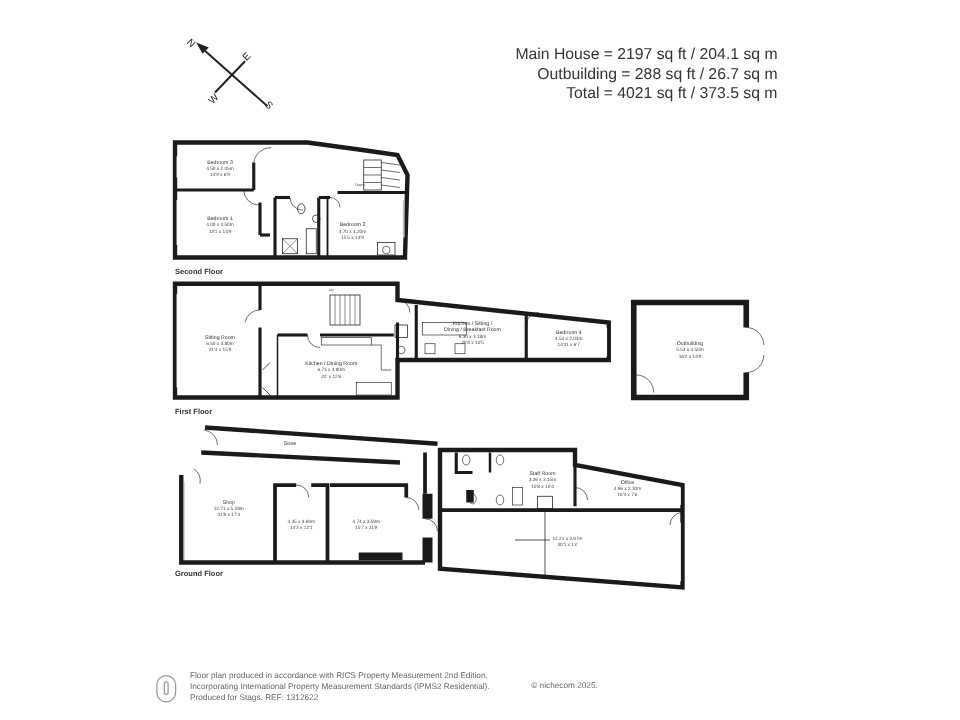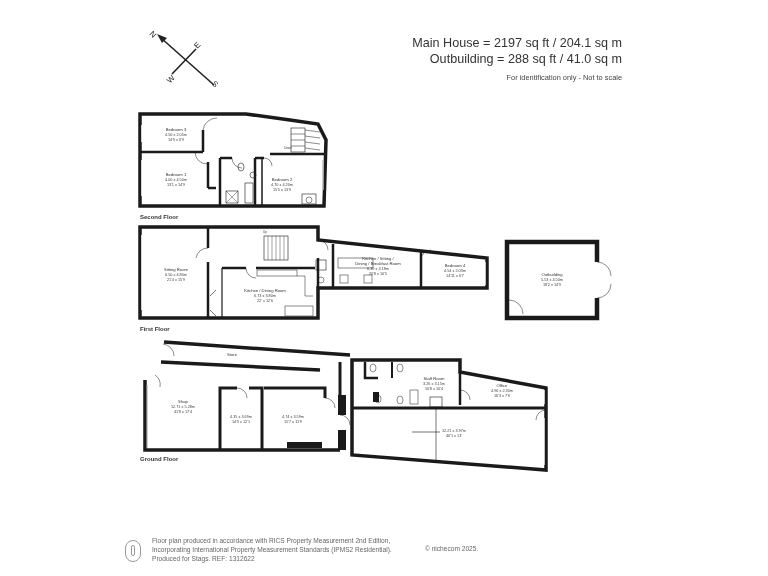--- a/index.html
+++ b/index.html
@@ -16,22 +16,22 @@
   .floor-label { font-family:"Liberation Sans", sans-serif; font-size:6px; font-weight:bold; fill:#333; }
   .room-name { font-family:"Liberation Sans", sans-serif; font-size:4.2px; fill:#333; text-anchor:middle; }
   .room-dim { font-family:"Liberation Sans", sans-serif; font-size:3.8px; fill:#444; text-anchor:middle; }
   .compass-label { font-family:"Liberation Sans", sans-serif; font-size:8px; fill:#222; }
 </style>
 </head>
 <body>
 
 <div class="areas">
   <div>Main House = 2197 sq ft / 204.1 sq m</div>
-  <div>Outbuilding = 288 sq ft / 41.0 sq m</div>
-  <div class="note">For identification only - Not to scale</div>
+  <div>Outbuilding = 288 sq ft / 26.7 sq m</div>
+  <div>Total = 4021 sq ft / 373.5 sq m</div>
 </div>
 
 <svg id="plan" width="768" height="576" viewBox="0 0 768 576" xmlns="http://www.w3.org/2000/svg">
 
   <g>
     <line x1="161" y1="38" x2="214" y2="85" stroke="#222" stroke-width="1.6"></line>
     <polygon points="157,34 167,38 162,43" fill="#222"></polygon>
     <line x1="172" y1="74" x2="196" y2="49" stroke="#222" stroke-width="1.6"></line>
     <text class="compass-label" x="150" y="38" transform="rotate(45 154 35)">N</text>
     <text class="compass-label" x="194" y="47" transform="rotate(-45 198 44)">E</text>

